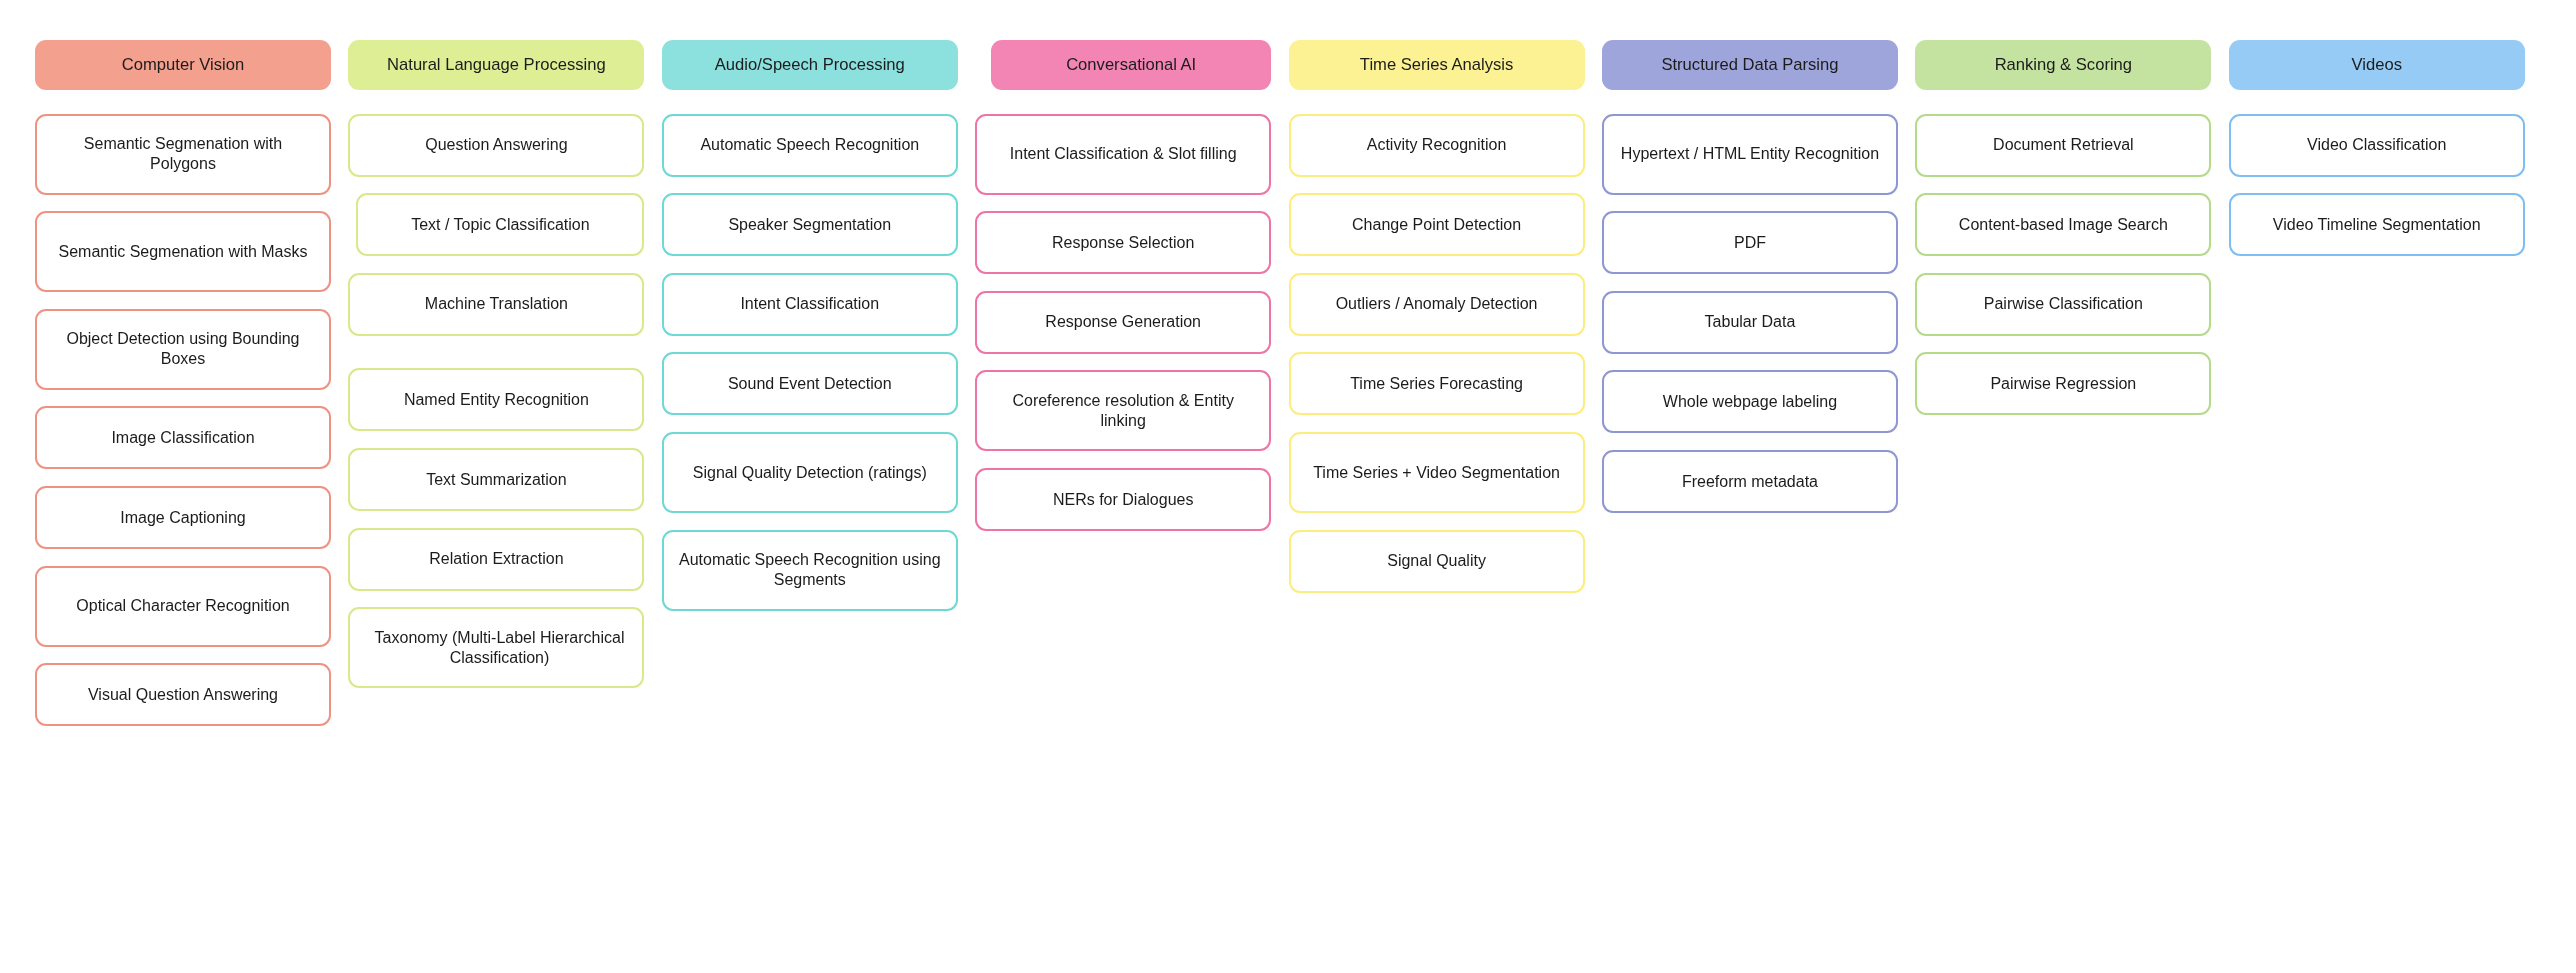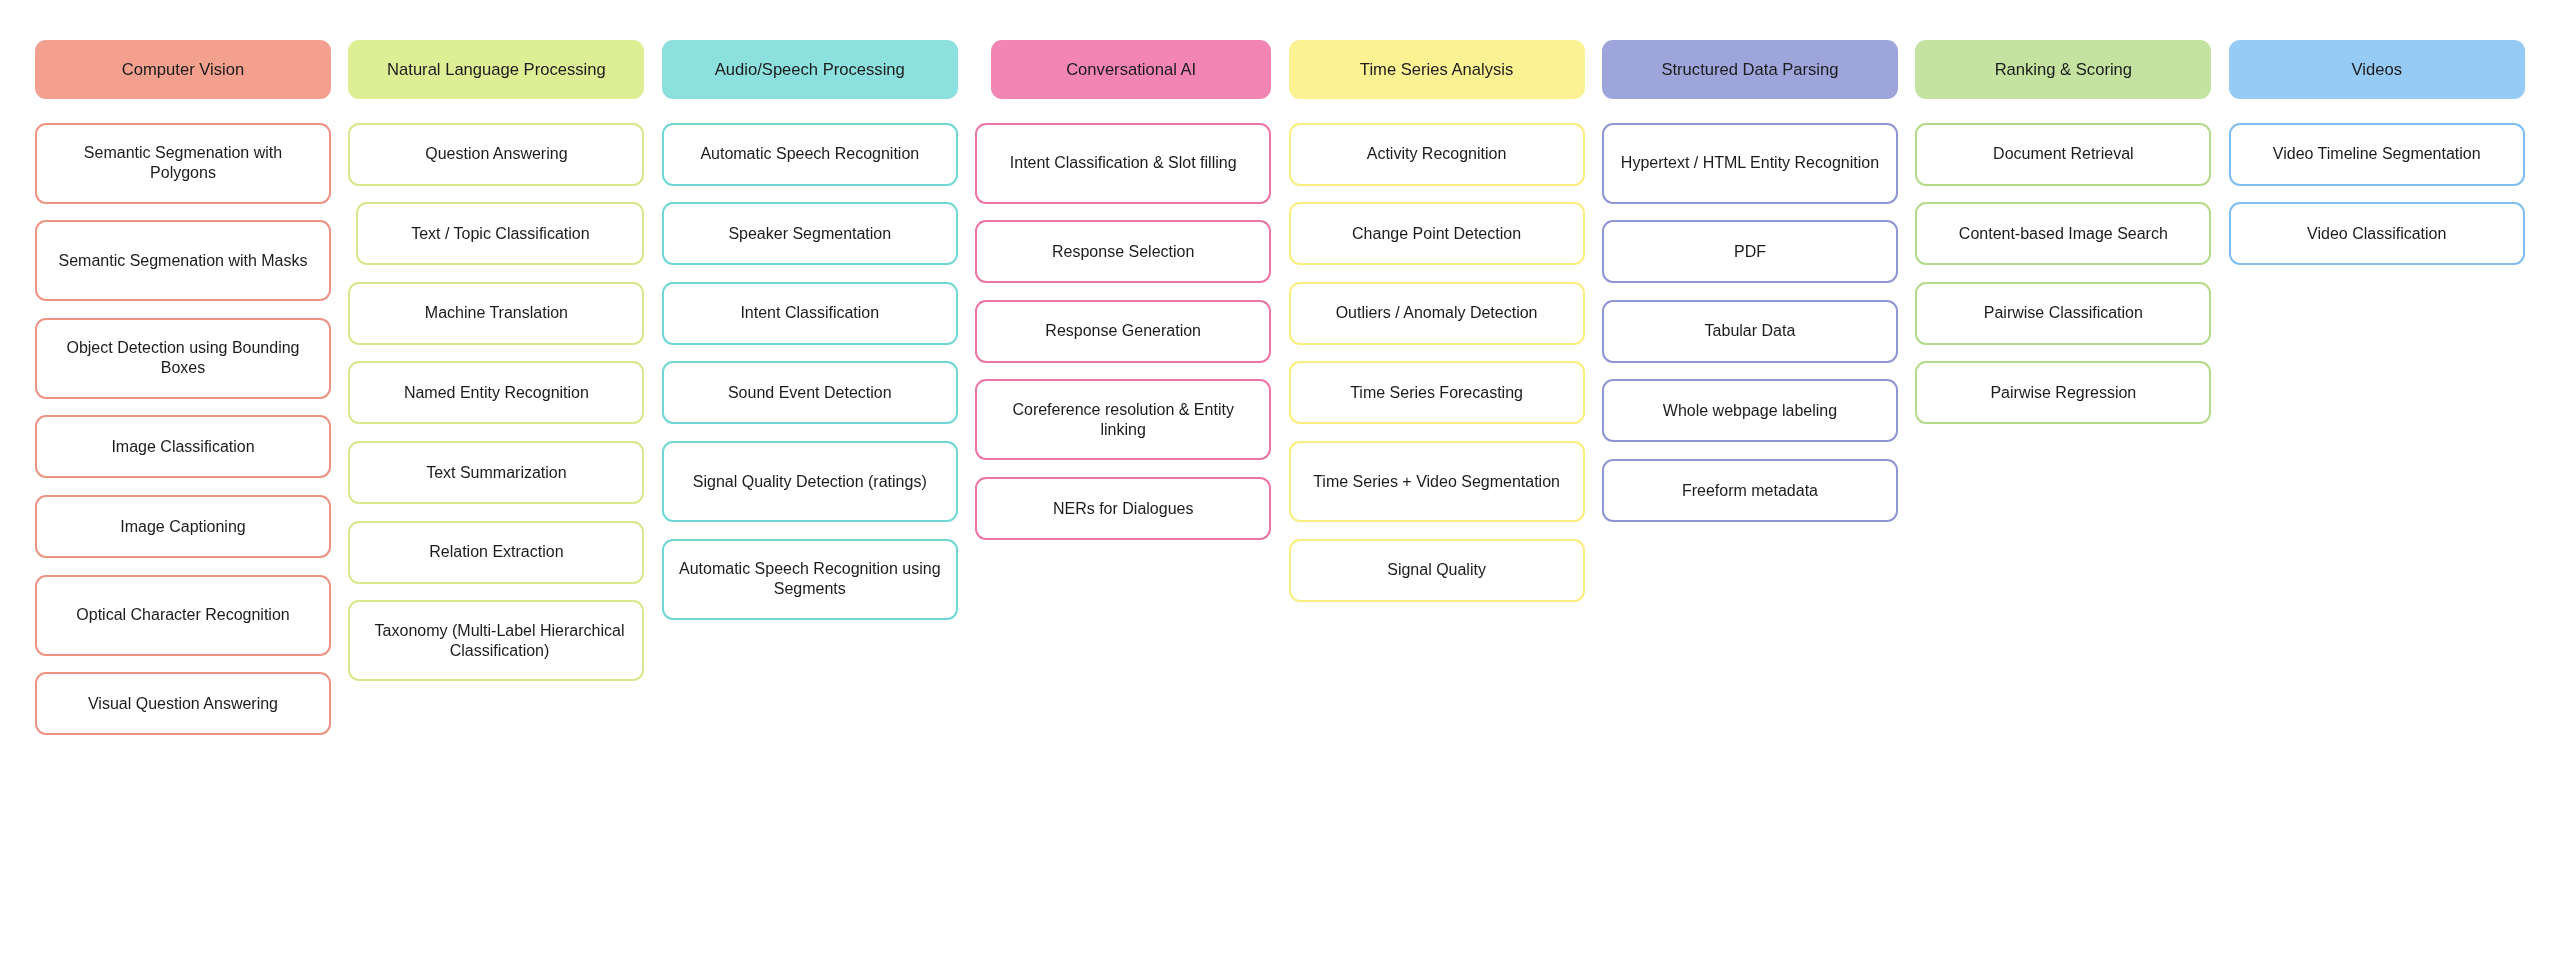--- a/index.html
+++ b/index.html
@@ -28,21 +28,21 @@
 
   .column {
     width: 296px;
     flex: 0 0 296px;
     display: flex;
     flex-direction: column;
     gap: 17.4px;
   }
 
   .category-header {
-    height: 59px;
+    height: 50px;
     border-radius: 11px;
     display: flex;
     align-items: center;
     justify-content: center;
     text-align: right;
     padding: 3.2px 11px;
     box-sizing: border-box;
     font-size: 16.6px;
     line-height: 1.18;
     color: #1c1c1c;
@@ -89,21 +89,21 @@
         <div class="task-card tall" style="border-color: rgb(238, 147, 132);">Optical Character Recognition</div>
         <div class="task-card" style="border-color: rgb(238, 147, 132);">Visual Question Answering</div>
       </div>
     </div>
     <div class="column">
       <div class="category-header" style="background: rgb(222, 238, 148);">Natural Language Processing</div>
       <div class="task-list">
         <div class="task-card" style="border-color: rgb(215, 233, 138);">Question Answering</div>
         <div class="task-card" style="border-color: rgb(215, 233, 138); margin-left: 8px;">Text / Topic Classification</div>
         <div class="task-card" style="border-color: rgb(215, 233, 138);">Machine Translation</div>
-        <div class="task-card" style="border-color: rgb(215, 233, 138);">Named Entity Recognition</div>
+        <div class="task-card" style="border-color: rgb(215, 233, 138); margin-top: 16px;">Named Entity Recognition</div>
         <div class="task-card" style="border-color: rgb(215, 233, 138);">Text Summarization</div>
         <div class="task-card" style="border-color: rgb(215, 233, 138);">Relation Extraction</div>
         <div class="task-card tall" style="border-color: rgb(215, 233, 138); padding-left: 19px;">Taxonomy (Multi-Label Hierarchical Classification)</div>
       </div>
     </div>
     <div class="column">
       <div class="category-header" style="background: rgb(140, 224, 222);">Audio/Speech Processing</div>
       <div class="task-list">
         <div class="task-card" style="border-color: rgb(111, 216, 214);">Automatic Speech Recognition</div>
         <div class="task-card" style="border-color: rgb(111, 216, 214);">Speaker Segmentation</div>
@@ -149,18 +149,18 @@
       <div class="task-list">
         <div class="task-card" style="border-color: rgb(180, 219, 138);">Document Retrieval</div>
         <div class="task-card" style="border-color: rgb(180, 219, 138);">Content-based Image Search</div>
         <div class="task-card" style="border-color: rgb(180, 219, 138);">Pairwise Classification</div>
         <div class="task-card" style="border-color: rgb(180, 219, 138);">Pairwise Regression</div>
       </div>
     </div>
     <div class="column">
       <div class="category-header" style="background: rgb(150, 203, 245);">Videos</div>
       <div class="task-list">
+        <div class="task-card" style="border-color: rgb(127, 190, 242);">Video Classification</div>
         <div class="task-card" style="border-color: rgb(127, 190, 242);">Video Timeline Segmentation</div>
-        <div class="task-card" style="border-color: rgb(127, 190, 242);">Video Classification</div>
       </div>
     </div>
   </div>
 
 
 </body></html>

